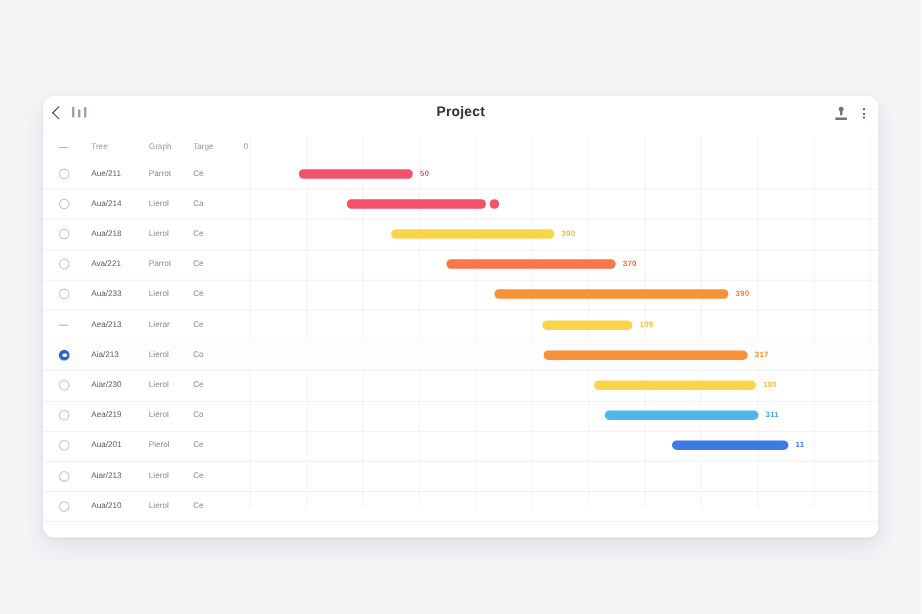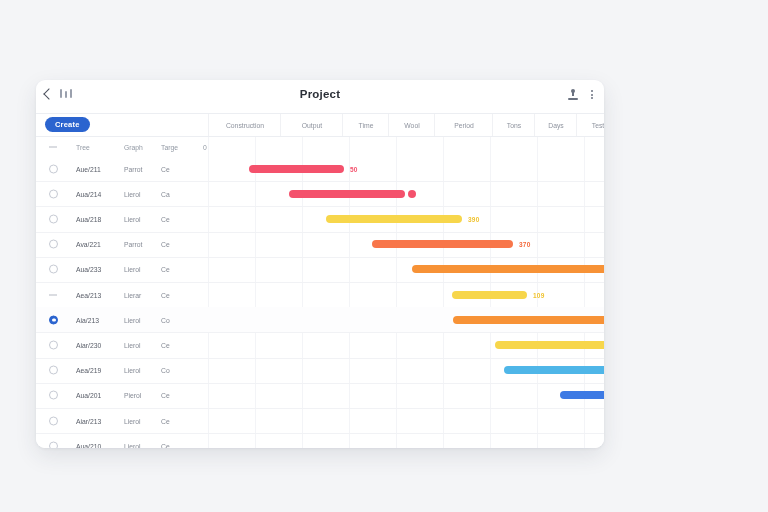--- a/index.html
+++ b/index.html
@@ -6,21 +6,21 @@
   body{
     width:768px;height:512px;overflow:hidden;
     background:#f4f5f7;
     font-family:"Liberation Sans", sans-serif;
     -webkit-font-smoothing:antialiased;
   }
   #stage{position:relative;width:768px;height:512px;}
 
   
   .card{
-    position:absolute;left:36px;top:80px;width:568px;height:368px;
+    position:absolute;left:36px;top:80px;width:696px;height:368px;
     background:#ffffff;border-radius:9px;
     box-shadow:0 8px 22px rgba(40,48,70,.10), 0 1px 3px rgba(40,48,70,.07);
     overflow:hidden;
   }
 
   
   .hdr{position:relative;height:33px;}
   .hdr-left{position:absolute;left:9px;top:9px;display:flex;align-items:center;gap:5px;}
   .chev{
     width:7px;height:7px;border-left:1.6px solid #4a4f5c;border-bottom:1.6px solid #4a4f5c;
@@ -126,36 +126,20 @@
             <span class="base"></span>
         </span>
         <span class="icon-kebab">
           <span></span>
             <span></span>
             <span></span>
         </span>
       </div>
     </div>
 
-    <div class="band">
-      <button class="create-btn">Create</button>
-      <div class="colheads" id="colheads">
-          <div class="colhead" style="left: 0px; width: 72px;">Construction</div>
-          <div class="colhead" style="left: 72px; width: 62px;">Output</div>
-          <div class="colhead" style="left: 134px; width: 46px;">Time</div>
-          <div class="colhead" style="left: 180px; width: 46px;">Wool</div>
-          <div class="colhead" style="left: 226px; width: 58px;">Period</div>
-          <div class="colhead" style="left: 284px; width: 42px;">Tons</div>
-          <div class="colhead" style="left: 326px; width: 42px;">Days</div>
-          <div class="colhead" style="left: 368px; width: 42px;">Test</div>
-          <div class="colhead" style="left: 410px; width: 42px;">Mass</div>
-          <div class="colhead" style="left: 452px; width: 42px;">Type</div>
-          <div class="colhead" style="left: 494px; width: 42px;">Total</div>
-        </div>
-    </div>
 
     <div class="body">
       <div class="gridlines" id="gridlines">
           <i style="left: 172px;"></i>
           <i style="left: 219px;"></i>
           <i style="left: 266px;"></i>
           <i style="left: 313px;"></i>
           <i style="left: 360px;"></i>
           <i style="left: 407px;"></i>
           <i style="left: 454px;"></i>

